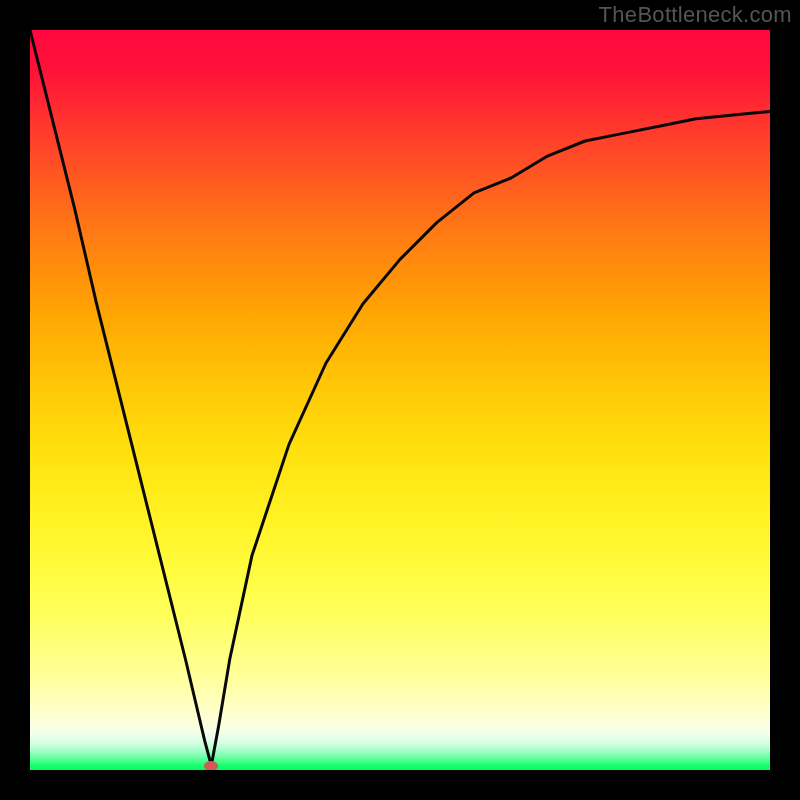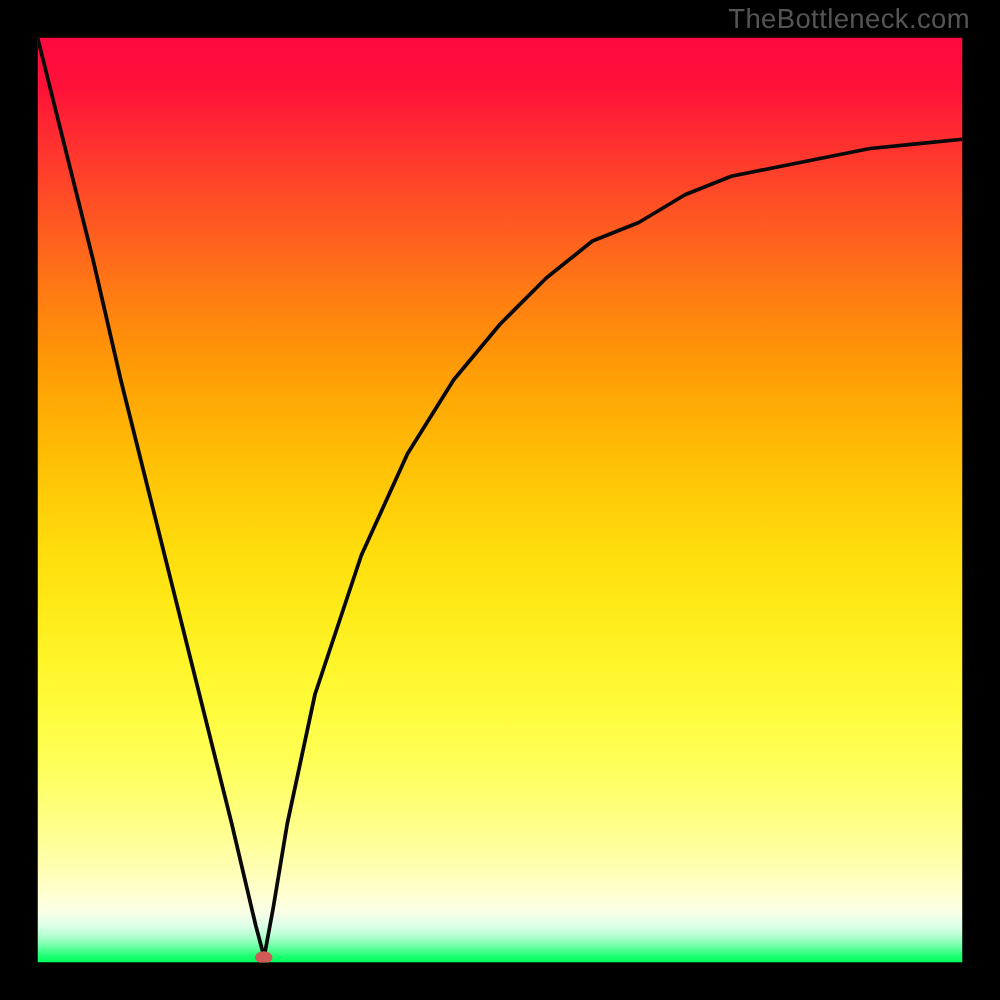--- a/index.html
+++ b/index.html
@@ -12,21 +12,21 @@
   }
   .frame {
     position: relative;
     width: 800px;
     height: 800px;
     background: #000000;
   }
   .watermark {
     position: absolute;
     top: 2px;
-    right: 24px;
+    right: 8px;
     color: #555555;
     font-family: Arial, Helvetica, sans-serif;
     font-size: 22px;
     font-weight: 500;
     letter-spacing: 0.3px;
     z-index: 5;
   }
   .plot-area {
     position: absolute;
     left: 30px;

